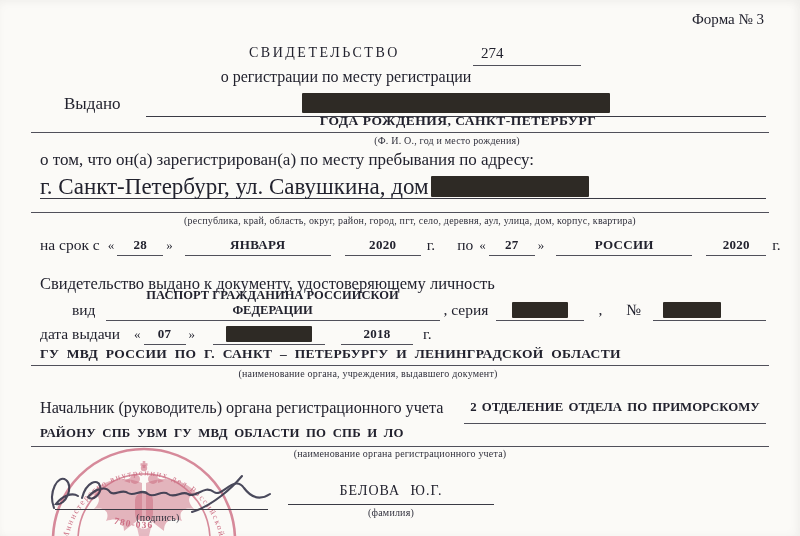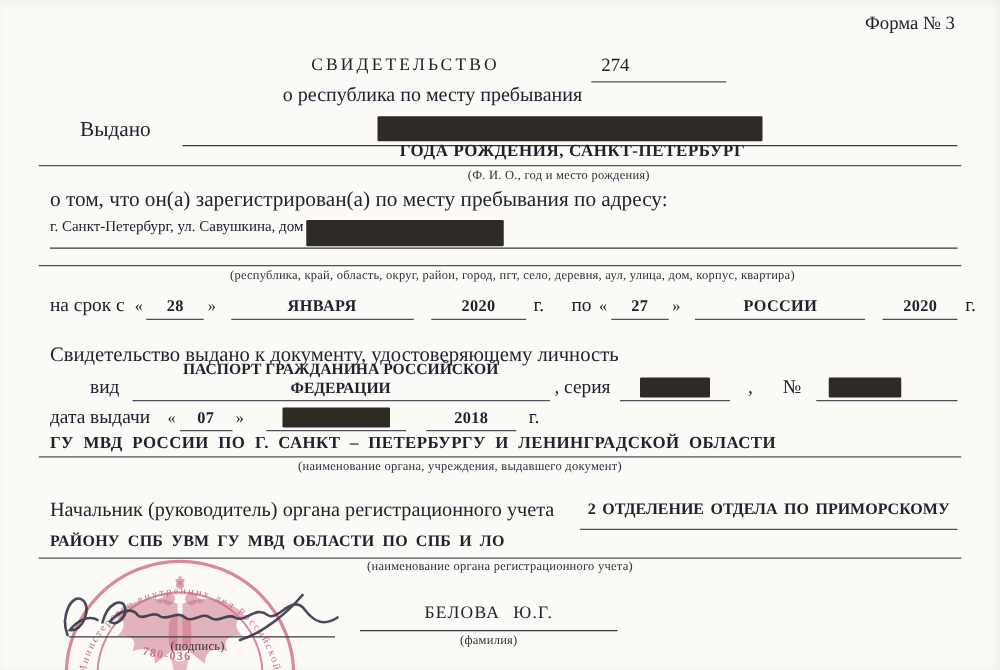--- a/index.html
+++ b/index.html
@@ -28,36 +28,36 @@
 <body>
 
 <div class="page">
 
   <div class="t" style="right:36px;top:11px;font-size:15px;">Форма № 3</div>
 
   <div class="t" style="left:249px;top:45px;font-size:14px;letter-spacing:2.5px;">СВИДЕТЕЛЬСТВО</div>
 
   <div class="t" style="left:473px;top:45px;width:100px;height:20px;border-bottom:1.2px solid var(--line);font-size:15px;padding-left:8px;">274</div>
 
-  <div class="t center" style="left:156px;top:68px;width:380px;font-size:16px;">о республика по месту пребывания</div>
+  <div class="t center" style="left:156px;top:68px;width:380px;font-size:16px;">о регистрации по месту регистрации</div>
 
   <div class="t" style="left:64px;top:94px;font-size:17px;">Выдано</div>
 
   <div class="rowflex" style="left:146px;top:93px;width:620px;height:23px;border-bottom:1.5px solid #3a3a44;align-items:center;flex-direction:column;">
     <div class="bar" style="width:308px;height:20px;"></div>
     <div style="font-weight:700;font-size:13.5px;letter-spacing:.5px;margin-left:4px;white-space:nowrap;">ГОДА РОЖДЕНИЯ, САНКТ-ПЕТЕРБУРГ</div>
   </div>
 
   <div class="hline" style="left:31px;width:738px;top:132px;"></div>
   <div class="t cap" style="left:347px;top:135px;width:200px;">(Ф. И. О., год и место рождения)</div>
 
   <div class="t" style="left:40px;top:150px;font-size:17px;">о том, что он(а) зарегистрирован(а) по месту пребывания по адресу:</div>
 
   <div class="rowflex" style="left:40px;top:174px;width:726px;height:24px;border-bottom:1.5px solid #3a3a44;align-items:flex-start;">
-    <div style="font-size:12px;white-space:nowrap;">г. Санкт-Петербург, ул. Савушкина, дом</div>
+    <div style="font-size:23px;white-space:nowrap;">г. Санкт-Петербург, ул. Савушкина, дом</div>
     <div class="bar" style="width:158px;height:21px;margin-left:2px;margin-top:2px;"></div>
   </div>
 
   <div class="hline" style="left:31px;width:738px;top:212px;"></div>
   <div class="t cap" style="left:184px;top:215px;width:432px;">(республика, край, область, округ, район, город, пгт, село, деревня, аул, улица, дом, корпус, квартира)</div>
 
   <div class="rowflex" style="left:40px;top:234px;height:22px;">
     <div class="lbl" style="margin-right:8px;">на срок с</div>
     <div class="q" style="margin-right:3px;">«</div>
     <div class="cell val" style="width:46px;">28</div>

